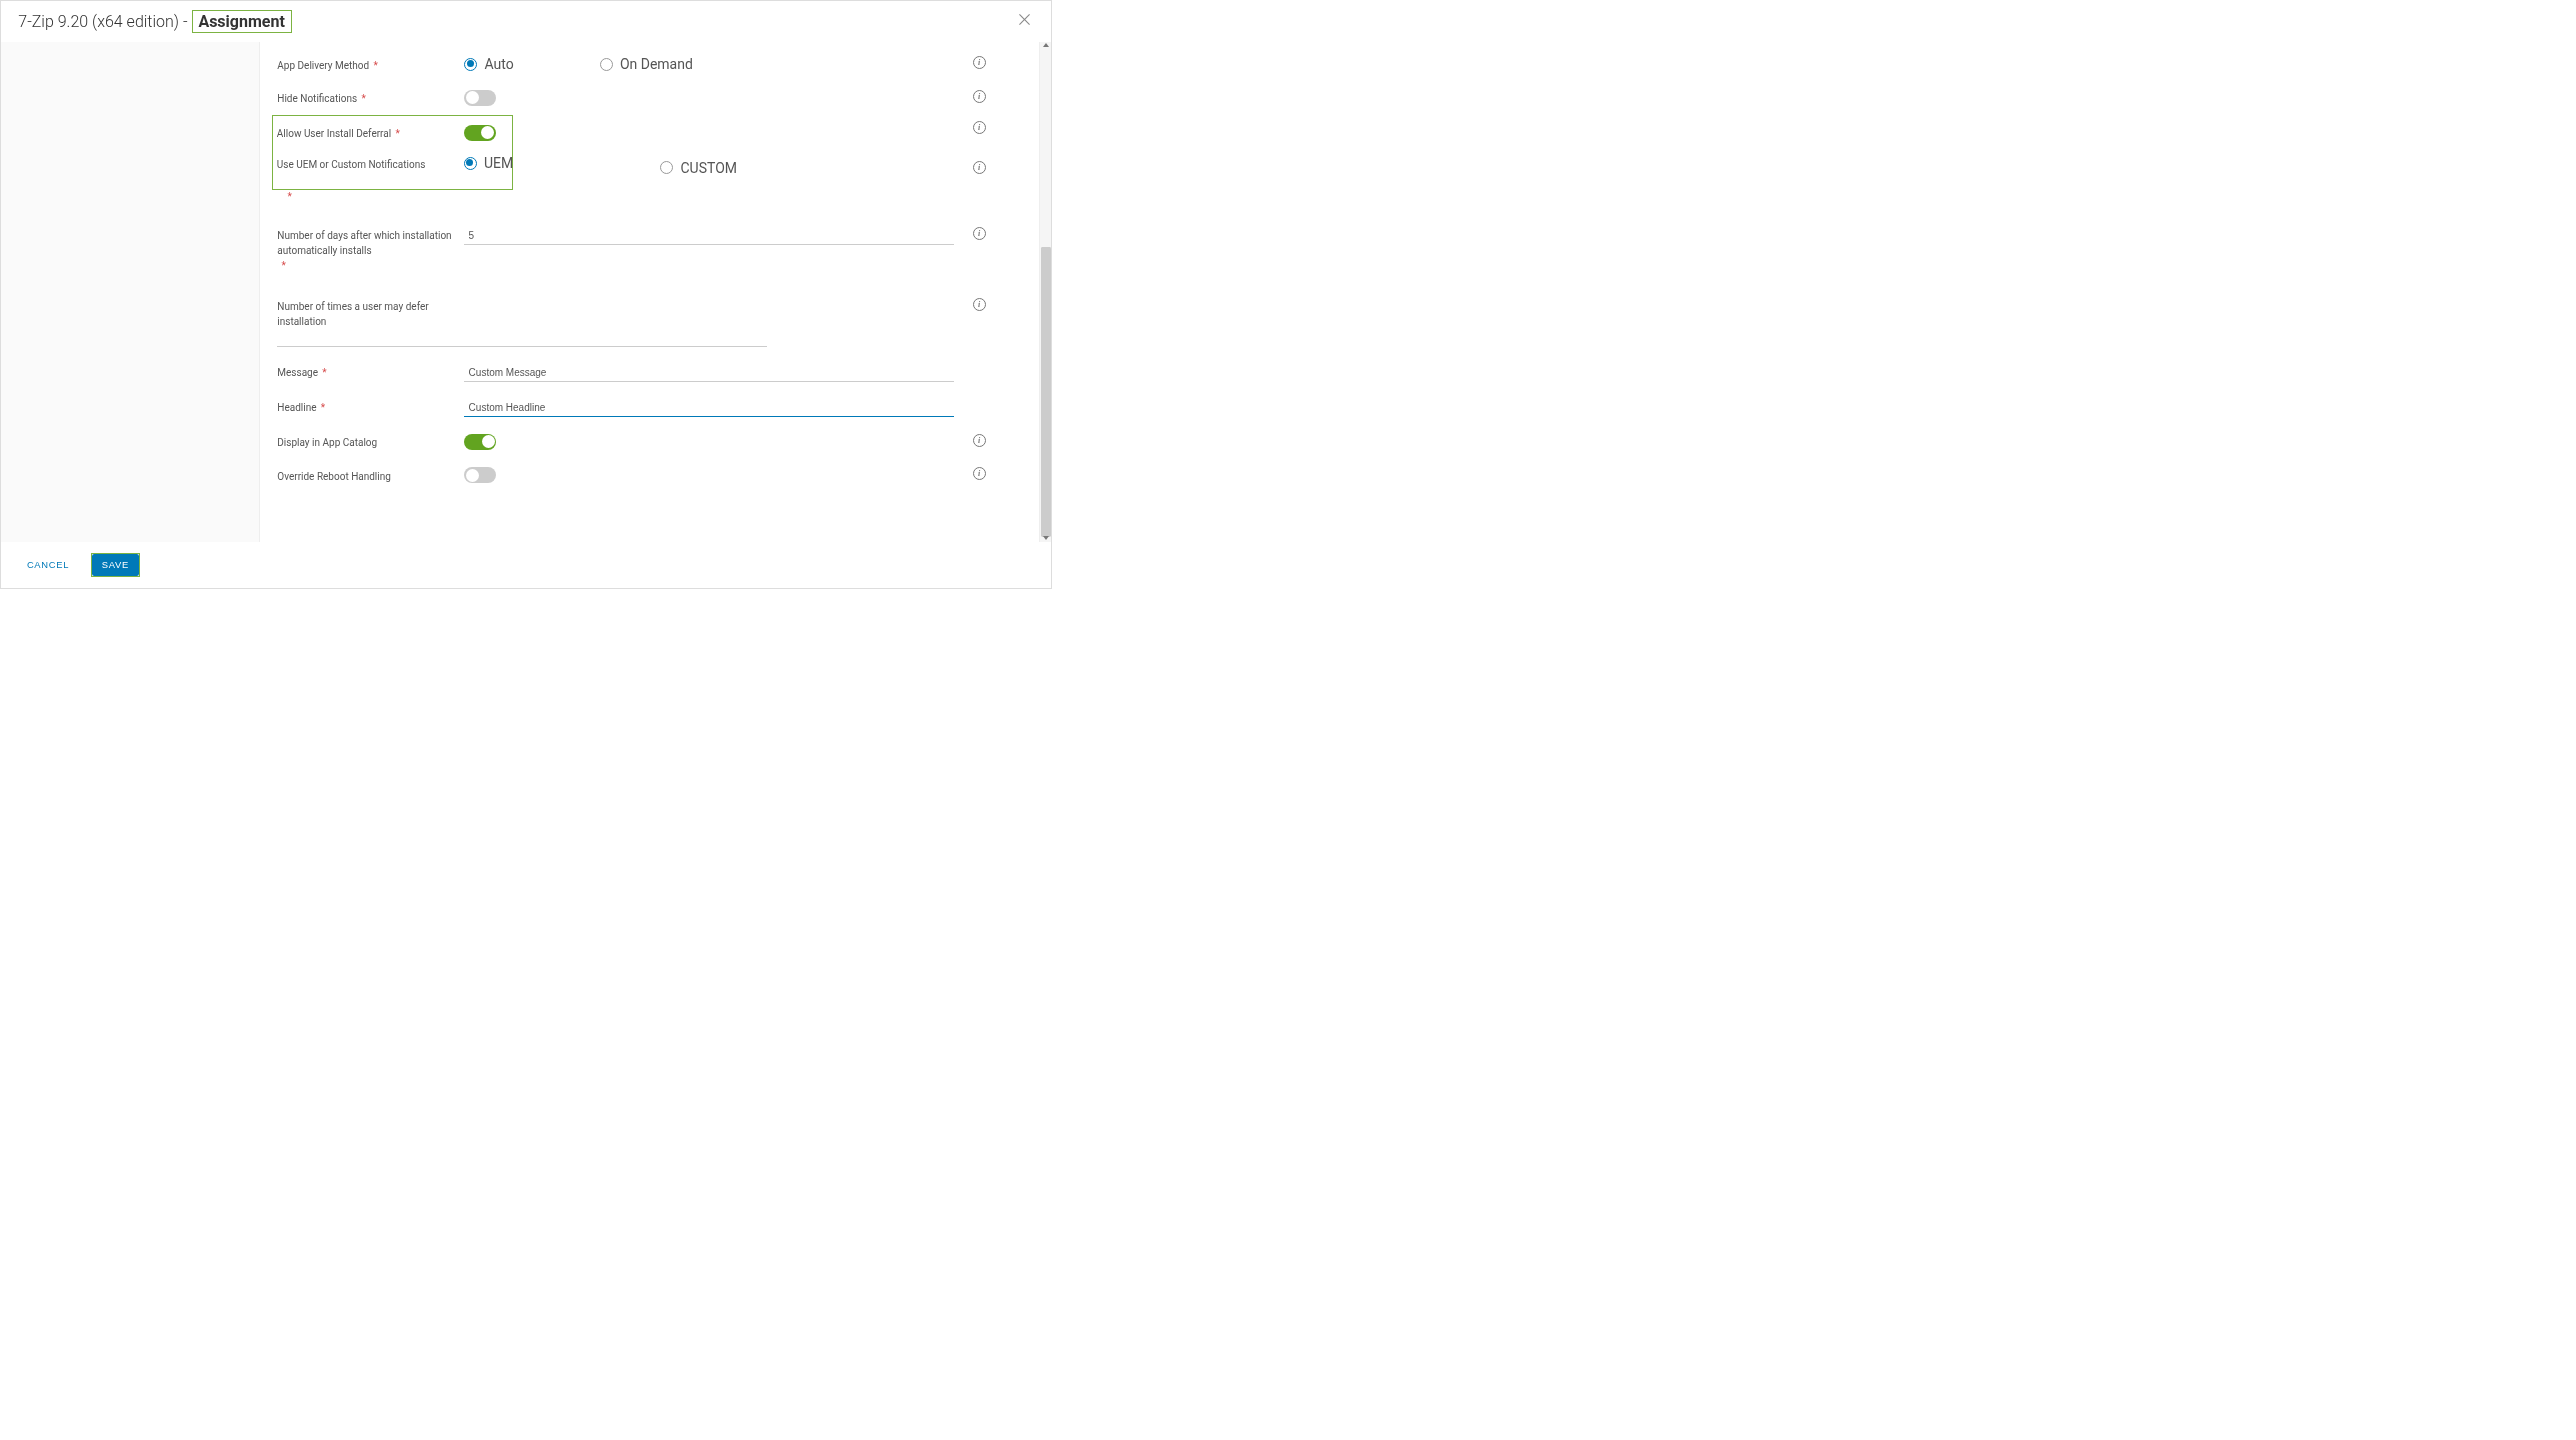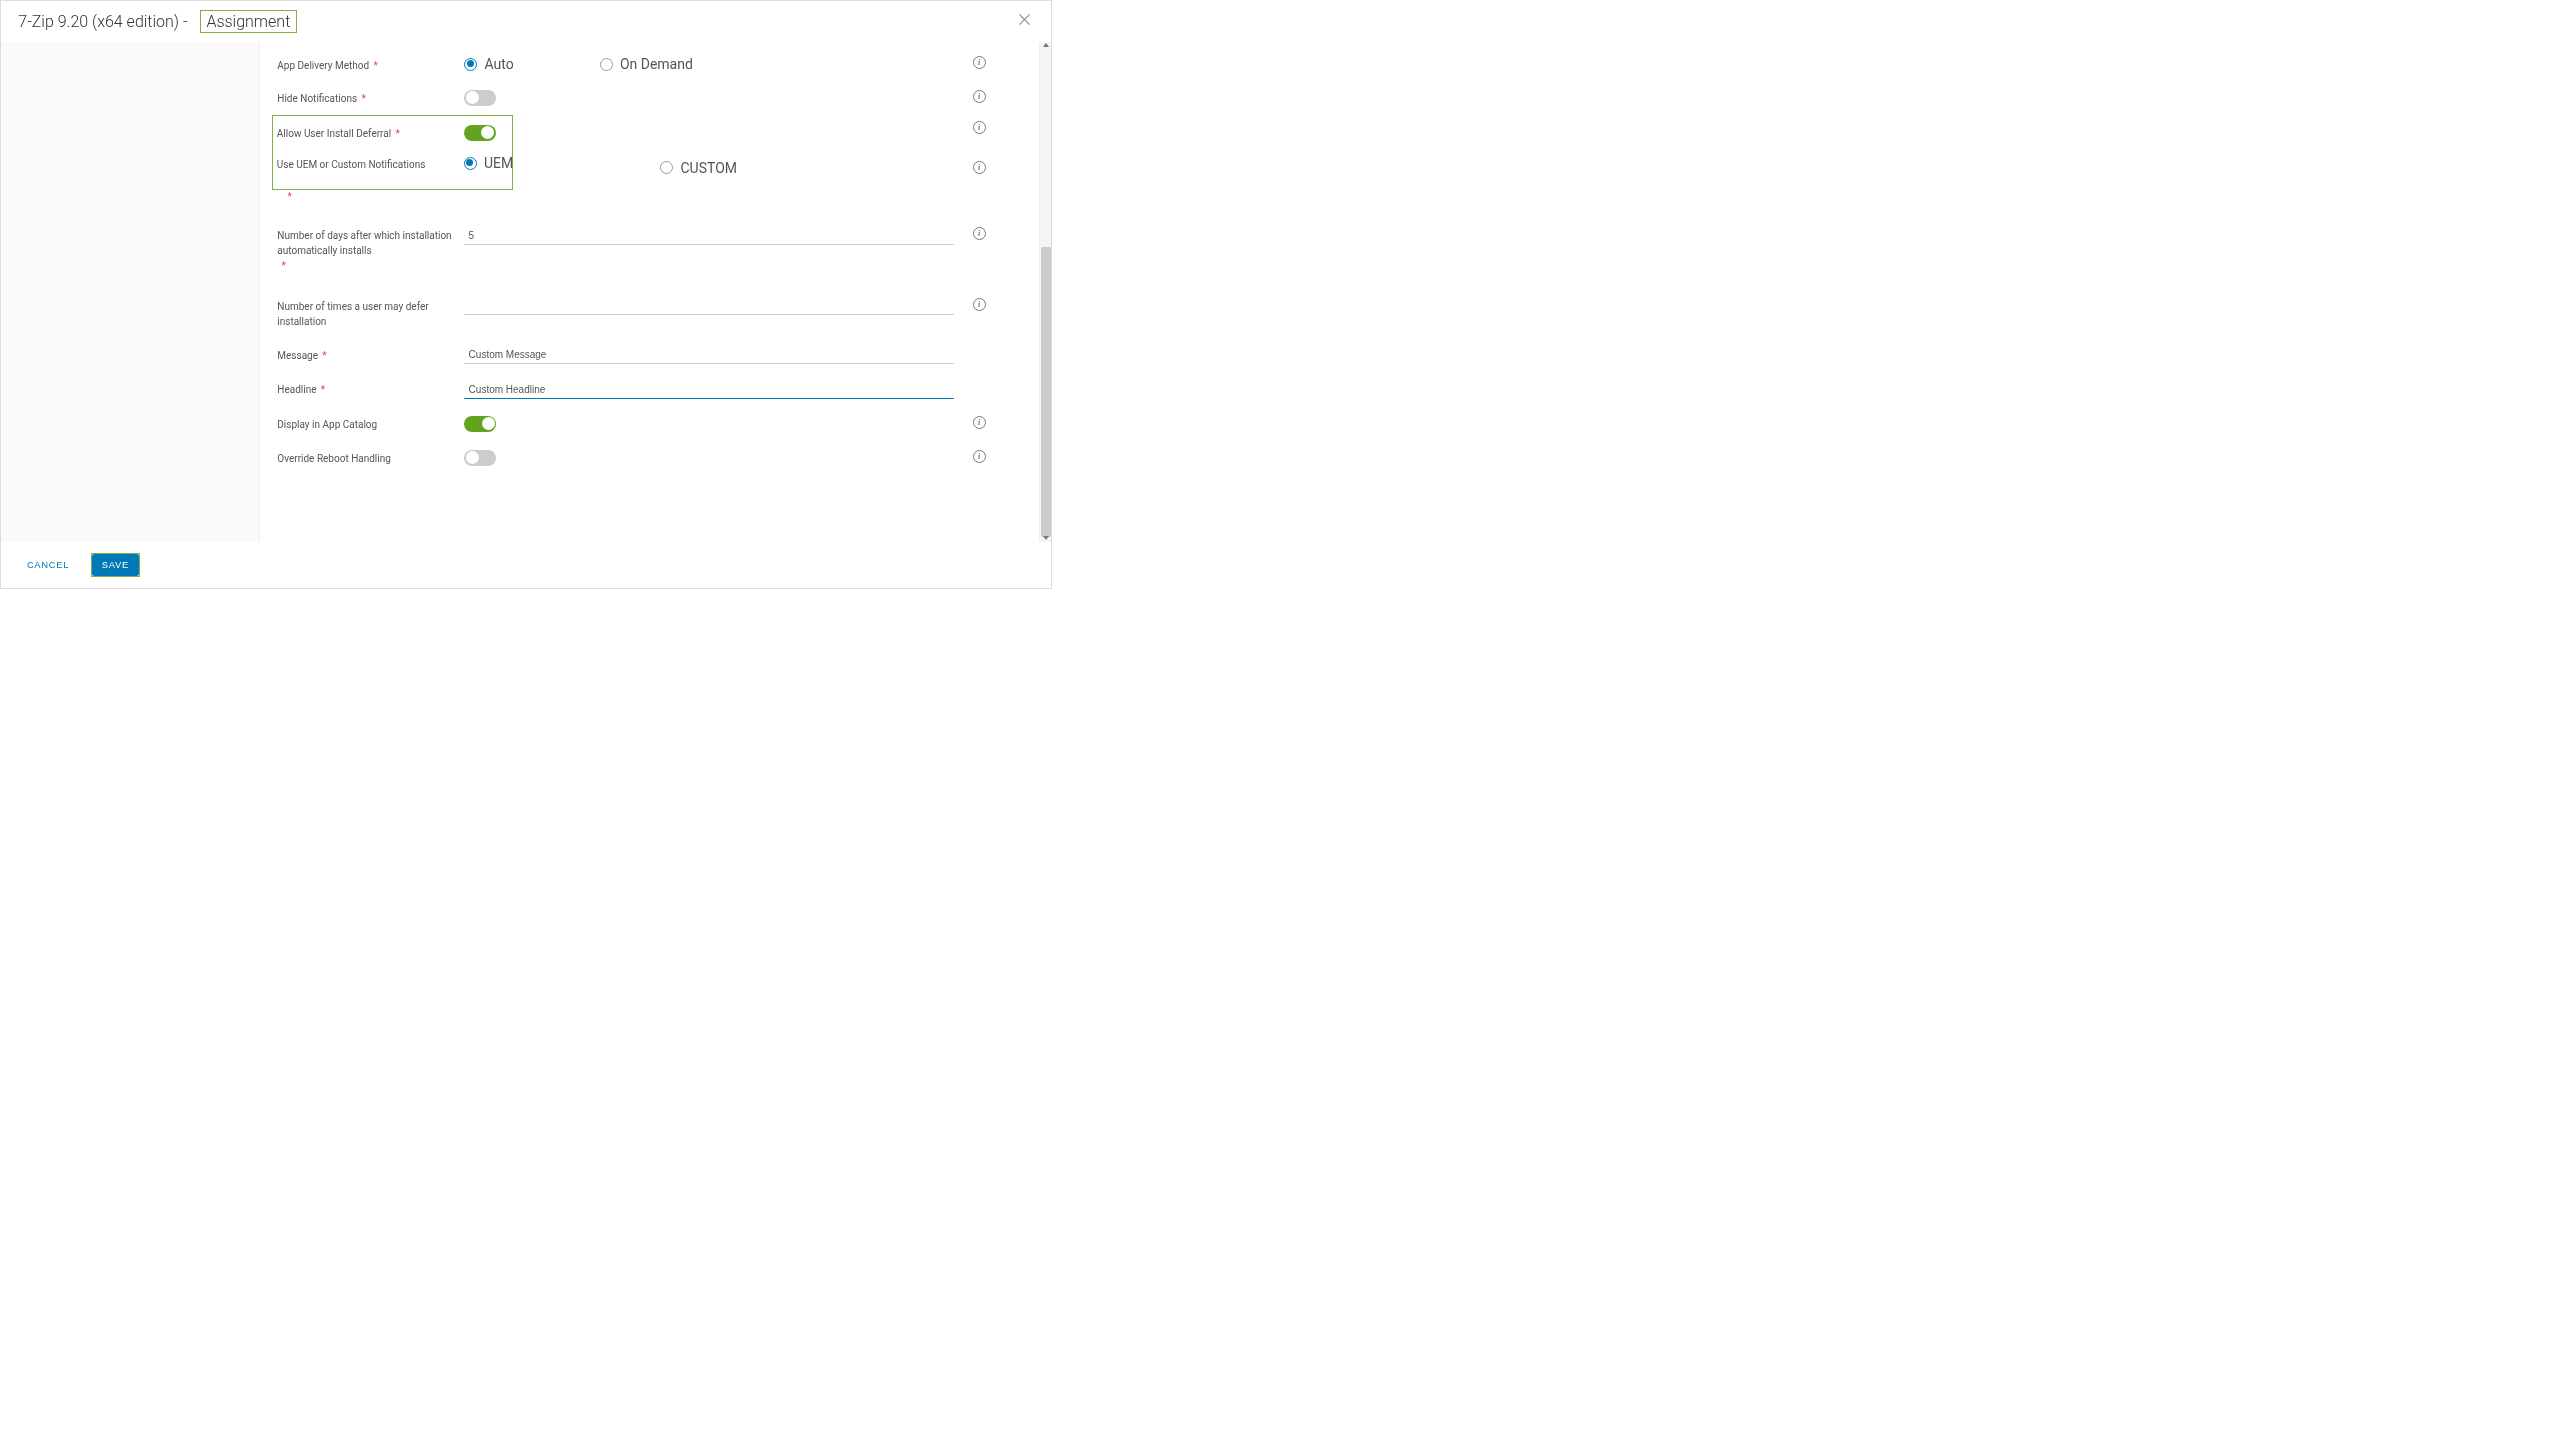--- a/index.html
+++ b/index.html
@@ -37,21 +37,22 @@
       display: flex;
       align-items: center;
       gap: 0;
     }
     .title-prefix {
       padding-right: 0;
     }
     .title-highlight {
       border: 1.4px solid #7cb342;
       padding: 1.4px 5.8px;
-      margin-left: 12px;
+      margin-left: 4px;
+      font-weight: bold;
     }
     .close-btn {
       cursor: pointer;
       font-size: 16px;
       color: #888;
       background: none;
       border: none;
       padding: 2.9px;
     }
     .modal-body {
@@ -372,21 +373,21 @@
               <span>Number of days after which installation automatically installs</span><br><span class="required">*</span>
             </div>
             <div class="control-col">
               <input type="text" class="text-input" value="5" style="">
             </div>
           </div>
           <div class="info-icon" style="top:8.6px;">i</div>
         </div>
 
         <div class="form-row-container" style="margin-top:7.2px;">
-          <div class="form-row" style="align-items:flex-start;">
+          <div class="form-row" style="align-items:flex-start;flex-direction:column;">
             <div class="form-label">Number of times a user may defer installation</div>
             <div class="control-col">
               <input type="text" class="text-input" value="" style="">
             </div>
           </div>
           <div class="info-icon" style="top:8.6px;">i</div>
         </div>
 
 
         <div class="form-row-container">

